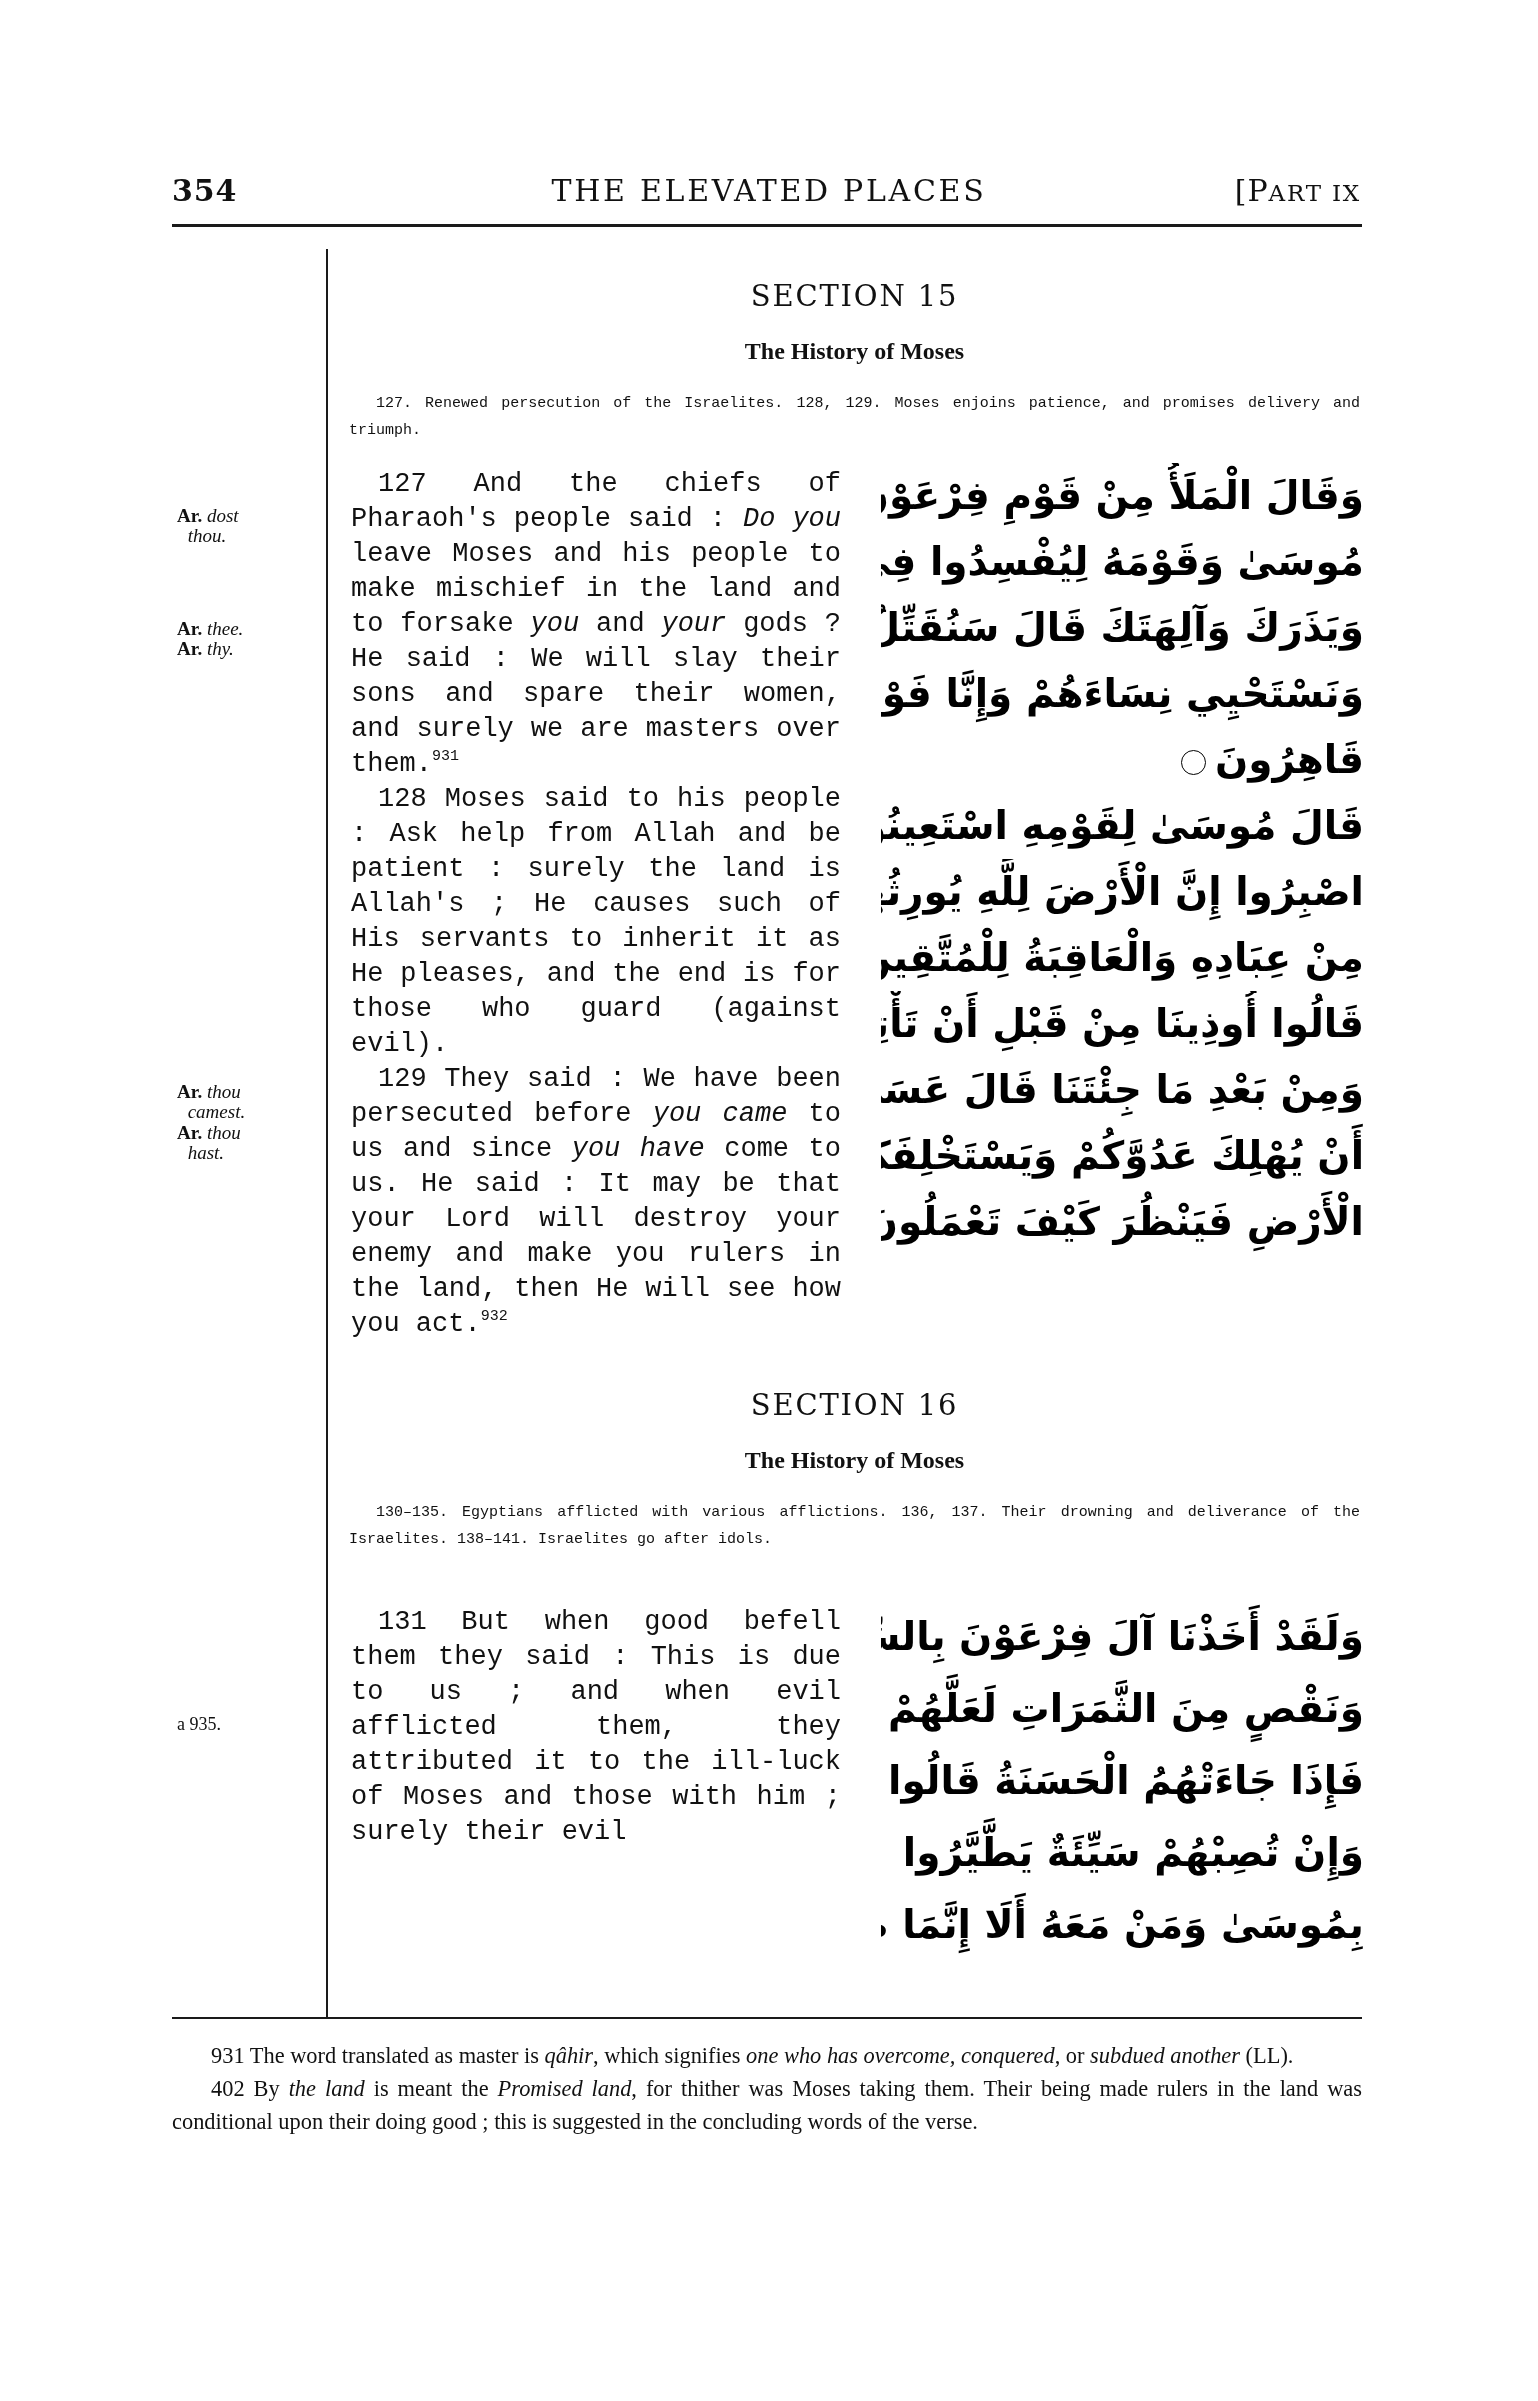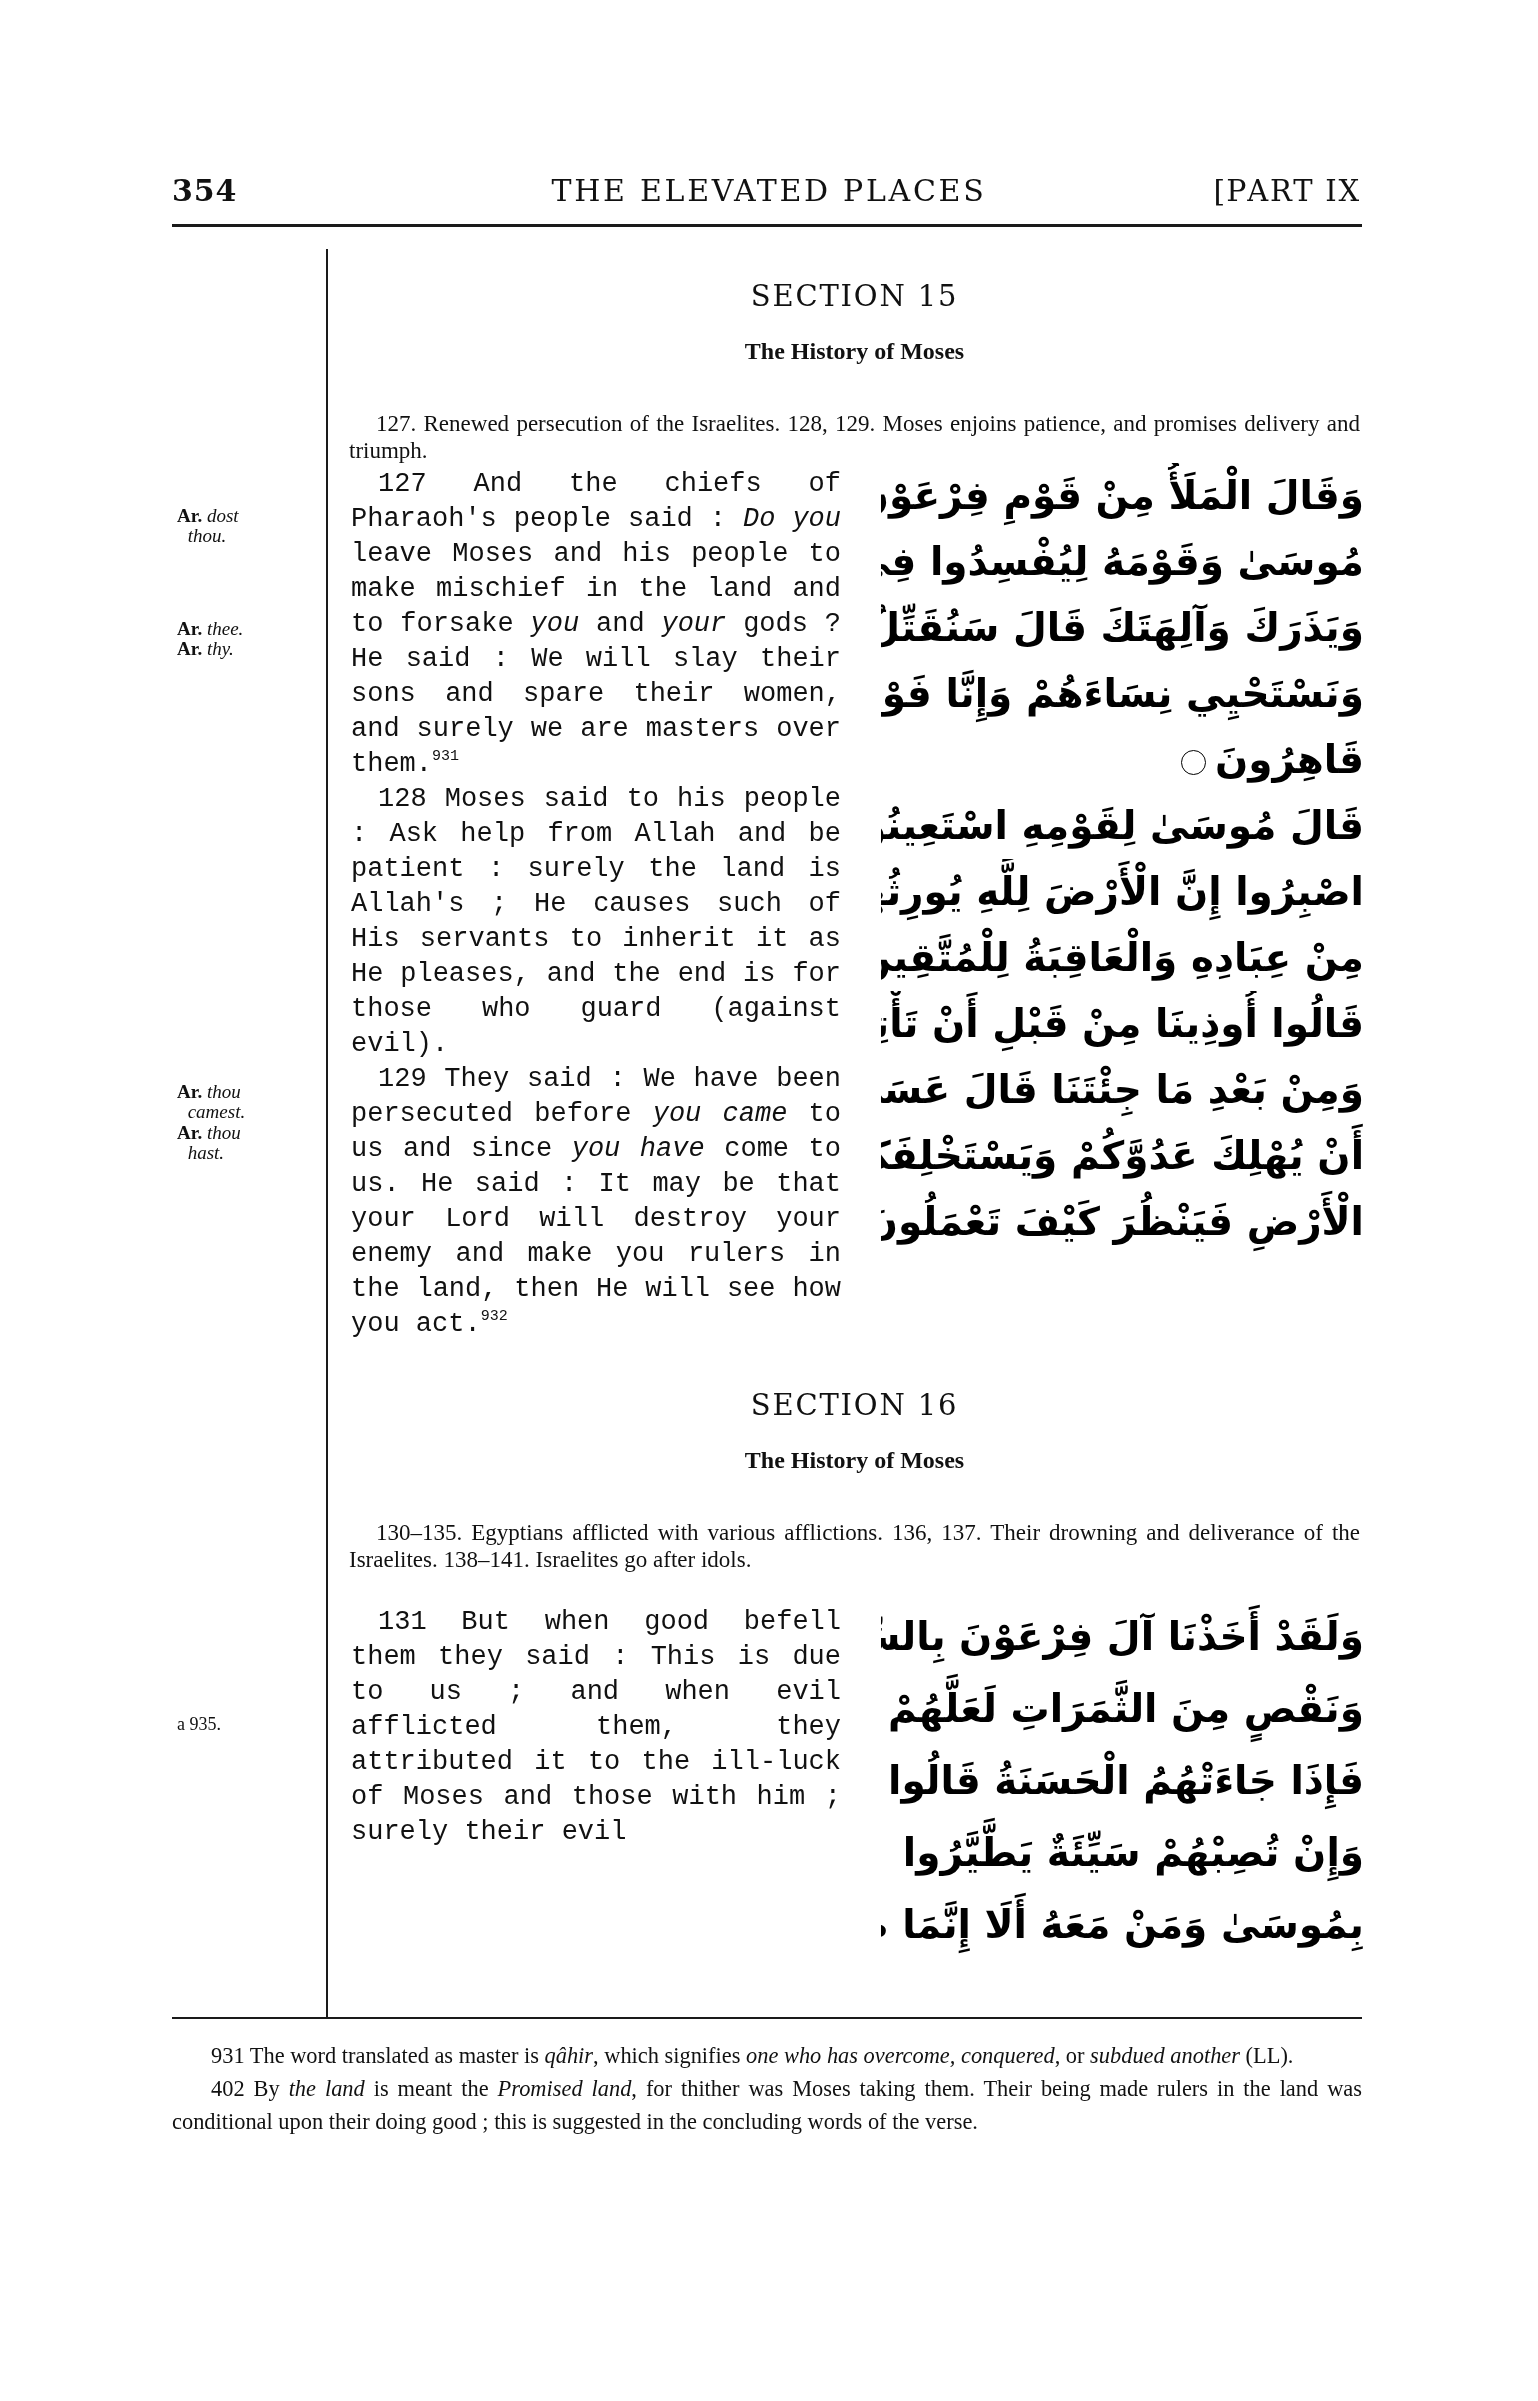--- a/index.html
+++ b/index.html
@@ -3,29 +3,29 @@
 <meta charset="utf-8">
 <style>
   html, body { margin:0; padding:0; background:#ffffff; }
   body { width:1538px; height:2401px; position:relative; overflow:hidden;
          font-family:"DejaVu Serif","Liberation Serif",serif; color:#111; }
   .abs { position:absolute; }
   .run-head { top:173px; font-size:30px; line-height:36px; letter-spacing:0.9px; }
   #page-num { left:172px; font-weight:bold; }
   #running-title { left:0; width:1538px; text-align:center; letter-spacing:2.7px; }
   #part-label { left:1198px; width:163px; text-align:right; }
-  #part-label .sc { font-size:29px; letter-spacing:1.8px; }
+  #part-label .sc { font-size:23px; letter-spacing:1.8px; }
   .hrule { height:2.7px; background:#1a1a1a; }
   .vrule { width:1.8px; background:#1a1a1a; }
 
   .sec-title { left:349px; width:1011px; text-align:center; font-size:29px; letter-spacing:1.8px; }
   .sec-sub { left:349px; width:1011px; text-align:center; font-size:24px; font-weight:bold;
              font-family:"Liberation Serif","DejaVu Serif",serif; }
-  .sec-summary { left:349px; width:1011px; font-size:23px; line-height:27px; text-align:justify;
-                 text-indent:27px; font-family:Liberation Serif, serif;margin-top:20px; }
+  .sec-summary { left:349px; width:1011px; font-size:15px; line-height:27px; text-align:justify;
+                 text-indent:27px; font-family:Liberation Mono, monospace; }
 
   .verse-col { left:351px; width:490px; font-size:27px; line-height:35px;
                font-family:Liberation Mono, monospace; text-align:justify; }
   .verse-col p { margin:0; text-indent:27px; }
   .verse-col i { font-style:italic; }
   .verse-col sup { font-size:15px; vertical-align:top; line-height:1; position:relative; top:1.8px; }
 
   .margin-note { left:177px; width:134px; font-size:19px; line-height:19.7px;
                  font-family:"Liberation Serif","DejaVu Serif",serif; }
   .margin-note b { font-weight:bold; }

